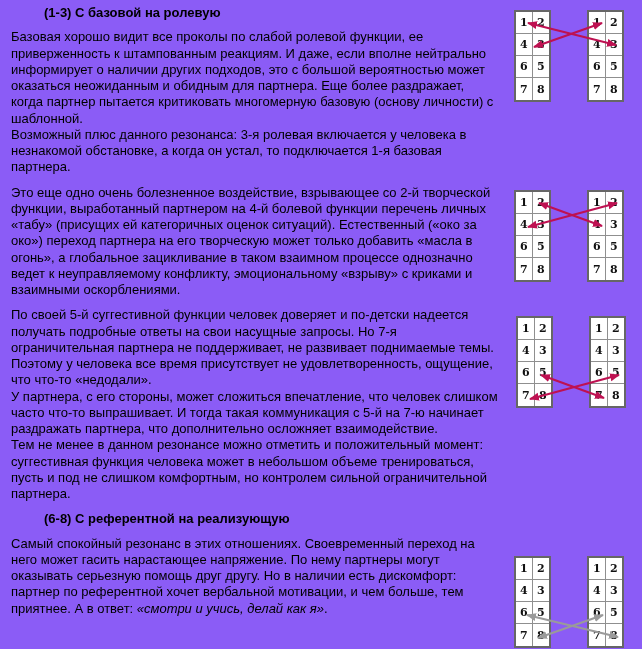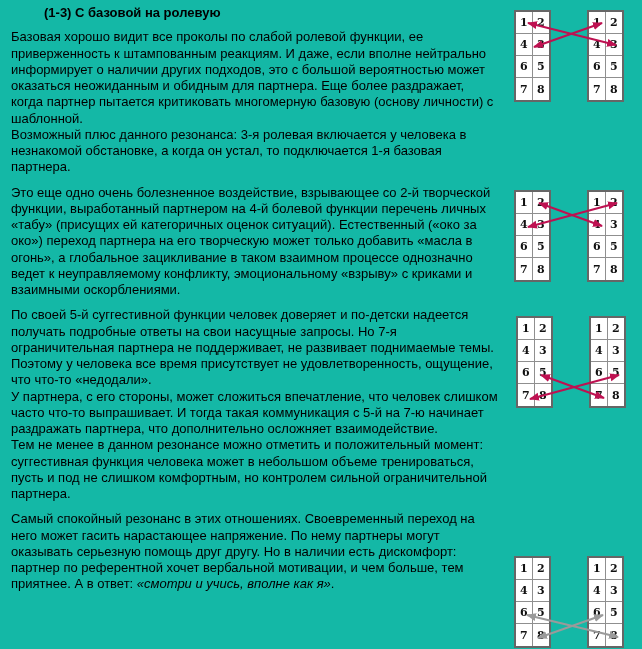--- a/index.html
+++ b/index.html
@@ -1,16 +1,16 @@
 <!DOCTYPE html>
 <html><head>
 <meta charset="utf-8">
 <style>
   html,body{margin:0;padding:0;background:#ffffff;}
-  .page{position:relative;width:642px;height:649px;overflow:hidden;background:#14b8a6;
+  .page{position:relative;width:642px;height:649px;overflow:hidden;background:#8b5cf6;
         font-family:"Liberation Sans",sans-serif;color:#000;}
   .text-col{position:absolute;left:3px;top:5px;width:522px;font-size:13px;line-height:16.25px;}
   .section{margin:0;}
   .section + .section{margin-top:9px;}
   .heading{margin:0;padding-left:41px;font-size:13px;line-height:16.25px;font-weight:bold;}
   .body-text{margin:8px;white-space:pre-line;}
   .quote-italic{font-style:italic;}
   
   .diagram{position:absolute;width:110px;height:92px;}
   .d1{left:514px;top:10px;} .d2{left:514px;top:190px;}
@@ -64,25 +64,26 @@
 У партнера, с его стороны, может сложиться впечатление, что человек слишком
 часто что-то выпрашивает. И тогда такая коммуникация с 5-й на 7-ю начинает
 раздражать партнера, что дополнительно осложняет взаимодействие.
 Тем не менее в данном резонансе можно отметить и положительный момент:
 суггестивная функция человека может в небольшом объеме тренироваться,
 пусть и под не слишком комфортным, но контролем сильной ограничительной
 партнера.</p>
     </div>
 
     <div class="section">
+      <h2 class="heading">(6-8) С референтной на реализующую</h2>
       <p class="body-text"><span>Самый спокойный резонанс в этих отношениях. Своевременный переход на
 него может гасить нарастающее напряжение. По нему партнеры могут
 оказывать серьезную помощь друг другу. Но в наличии есть дискомфорт:
 партнер по референтной хочет вербальной мотивации, и чем больше, тем
-приятнее. А в ответ: </span><span class="quote-italic">«смотри и учись, вполне как я»</span><span>.</span></p>
+приятнее. А в ответ: </span><span class="quote-italic">«смотри и учись, делай как я»</span><span>.</span></p>
     </div>
 
   </div>
 
   <div class="diagram d1">
     <div class="fngrid left">
       <div class="cell br bb">1</div>
       <div class="cell bb">2</div>
       <div class="cell br bb">4</div>
       <div class="cell bb">3</div>

